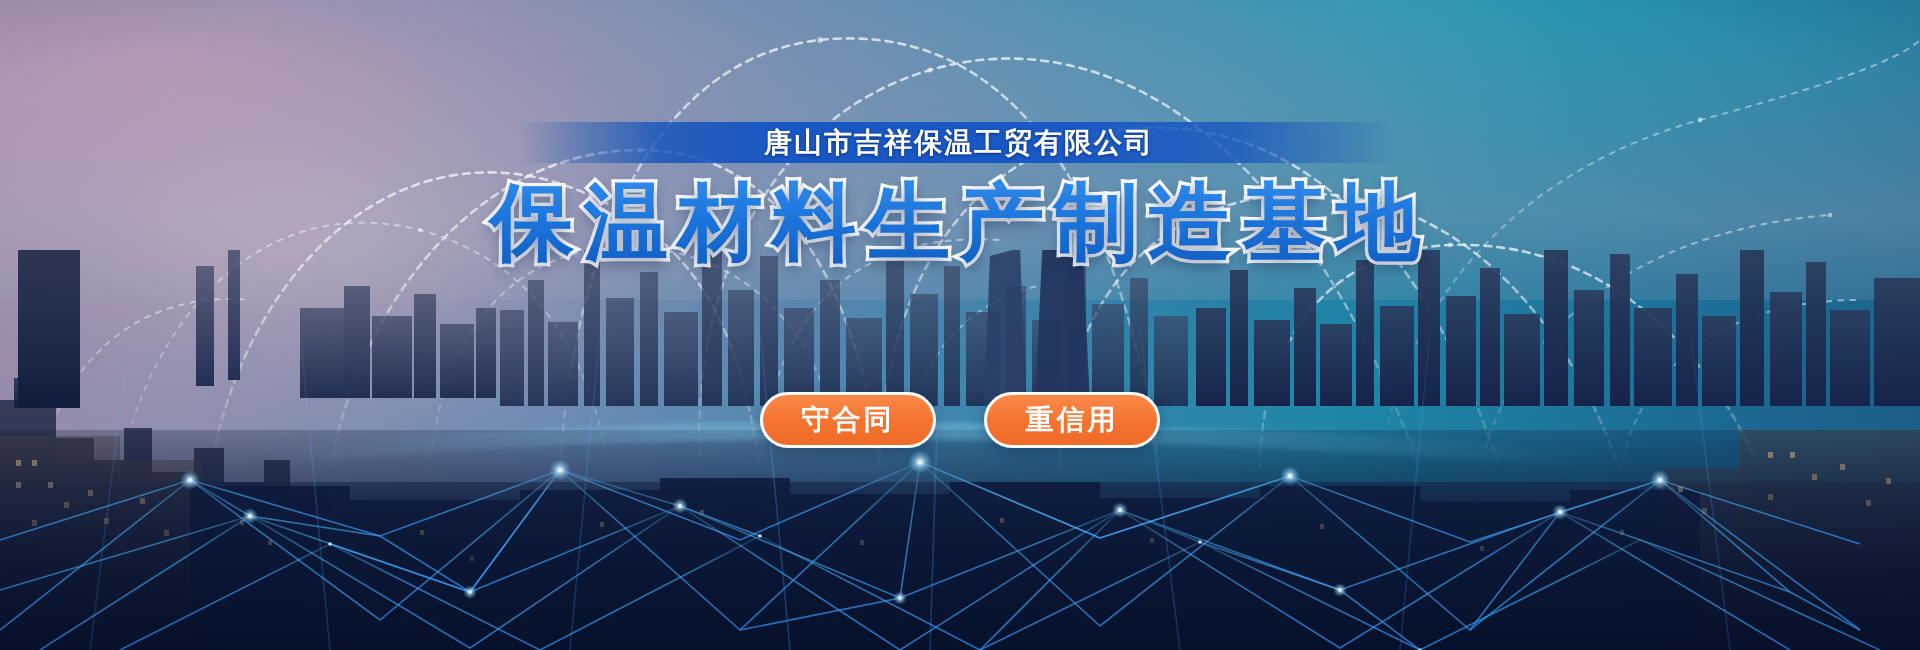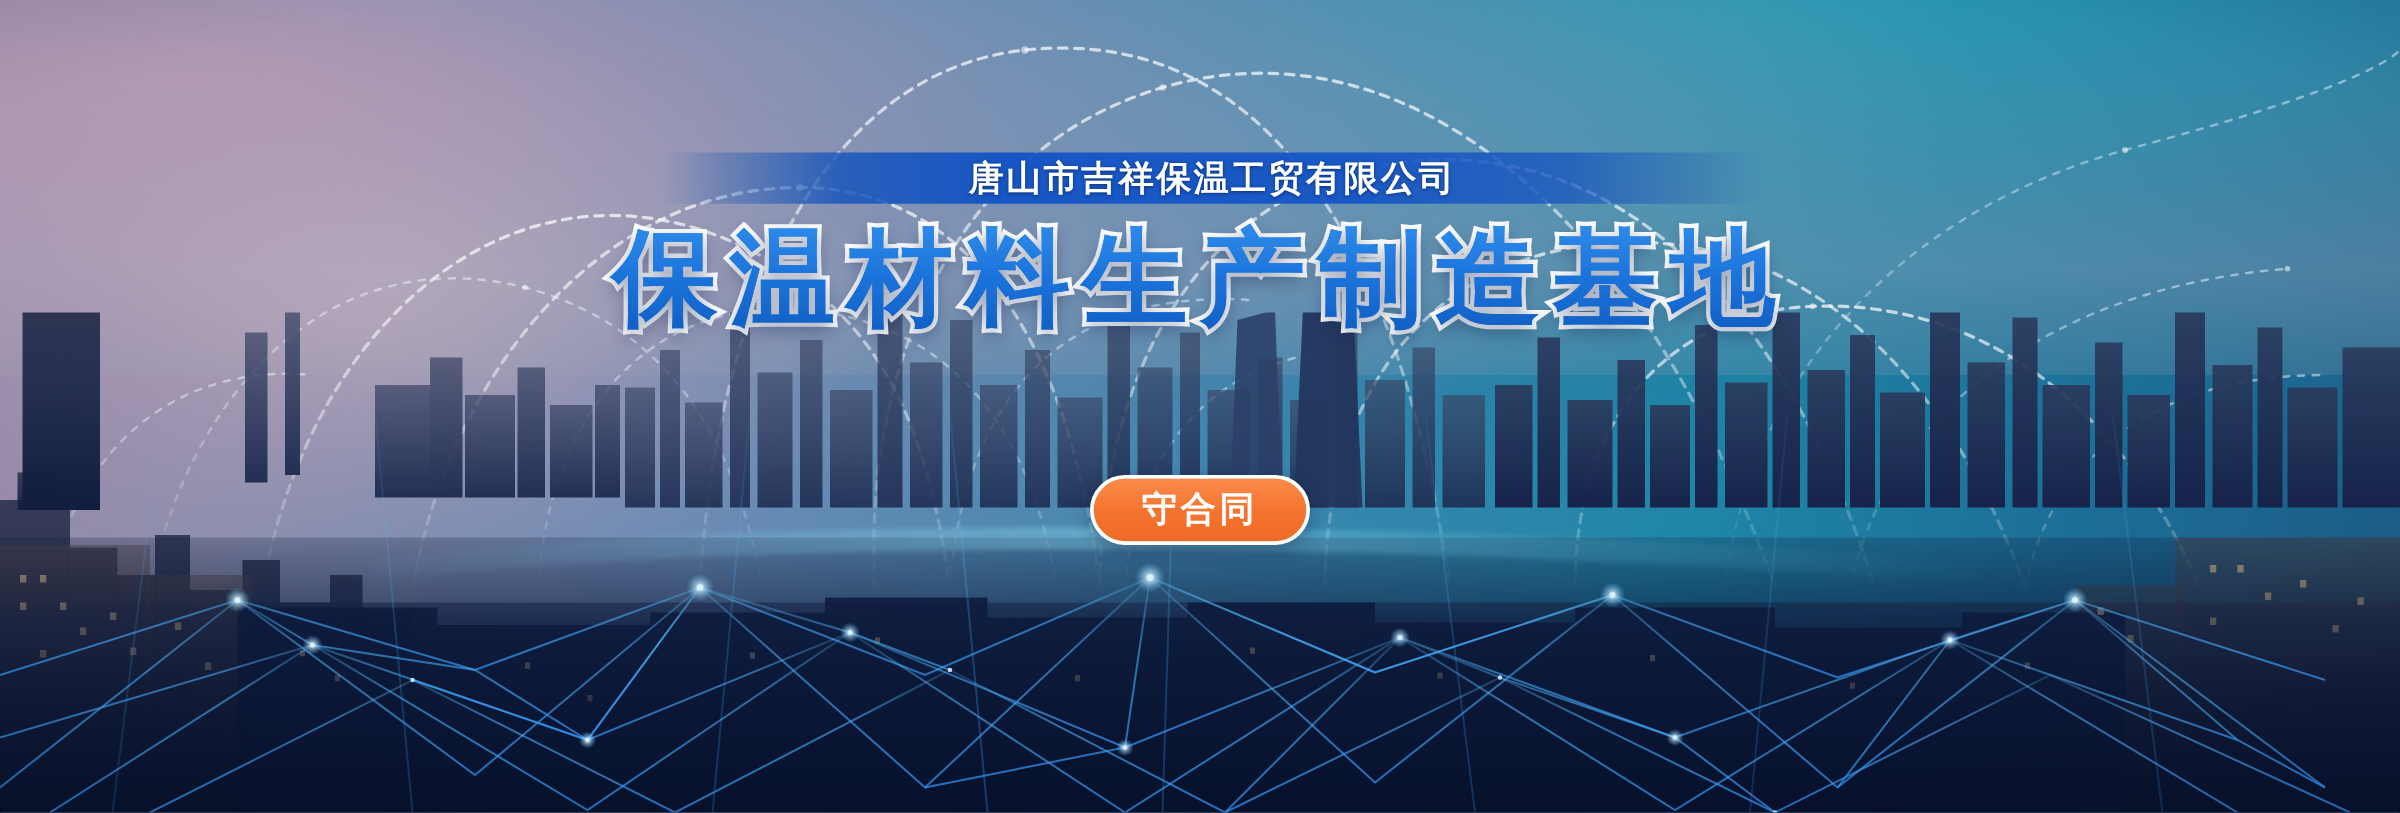--- a/index.html
+++ b/index.html
@@ -43,21 +43,21 @@
   .fg-dark{position:absolute;left:0;top:430px;width:1920px;height:220px;
     background:linear-gradient(180deg, rgba(16,30,62,.25) 0%, rgba(12,26,58,.62) 30%, rgba(8,20,48,.86) 70%, rgba(6,16,42,.95) 100%);}
 
   
   .mesh{position:absolute;left:0;top:330px;width:1920px;height:320px;}
 
   
   .content{position:absolute;inset:0;}
 
   .name-band{
-    position:absolute;left:530px;top:122px;width:880px;height:41px;
+    position:absolute;left:519px;top:122px;width:880px;height:41px;
     background:linear-gradient(90deg,
         rgba(30,86,170,0) 0%,
         rgba(28,88,176,.35) 6%,
         rgba(22,84,186,.82) 16%,
         rgba(20,84,196,.96) 30%,
         rgba(22,86,198,.96) 62%,
         rgba(26,88,190,.80) 82%,
         rgba(30,90,180,.30) 94%,
         rgba(32,92,176,0) 100%);
     display:flex;align-items:center;justify-content:center;
@@ -98,20 +98,21 @@
   .pill{
     min-width:176px;height:56px;border-radius:28px;
     background:linear-gradient(180deg,#fa8a4a 0%, #f4742f 52%, #ef6a28 100%);
     border:3px solid #ffffff;
     display:flex;align-items:center;justify-content:center;
     color:#ffffff;font-size:28px;font-weight:700;letter-spacing:3px;
     box-shadow:0 4px 14px rgba(20,30,70,.35);
     padding:0 26px;
     cursor:pointer;
     white-space:nowrap;
+    margin-top:12px;
   }
 
   .vignette{position:absolute;inset:0;pointer-events:none;
     background:radial-gradient(120% 100% at 50% 45%, rgba(0,0,0,0) 52%, rgba(4,12,34,.34) 100%);}
 </style>
 </head>
 <body>
 
 <div id="banner">
 
@@ -424,16 +425,17 @@
 
     <div class="name-band">
       <span class="txt">唐山市吉祥保温工贸有限公司</span>
     </div>
 
     <div class="headline">保温材料生产制造基地</div>
     <div class="headline-fill">保温材料生产制造基地</div>
 
     <div class="pills">
       <div class="pill">守合同</div>
+      <div class="pill">重信用</div>
     </div>
 
   </div>
 </div>
 
 </body></html>

